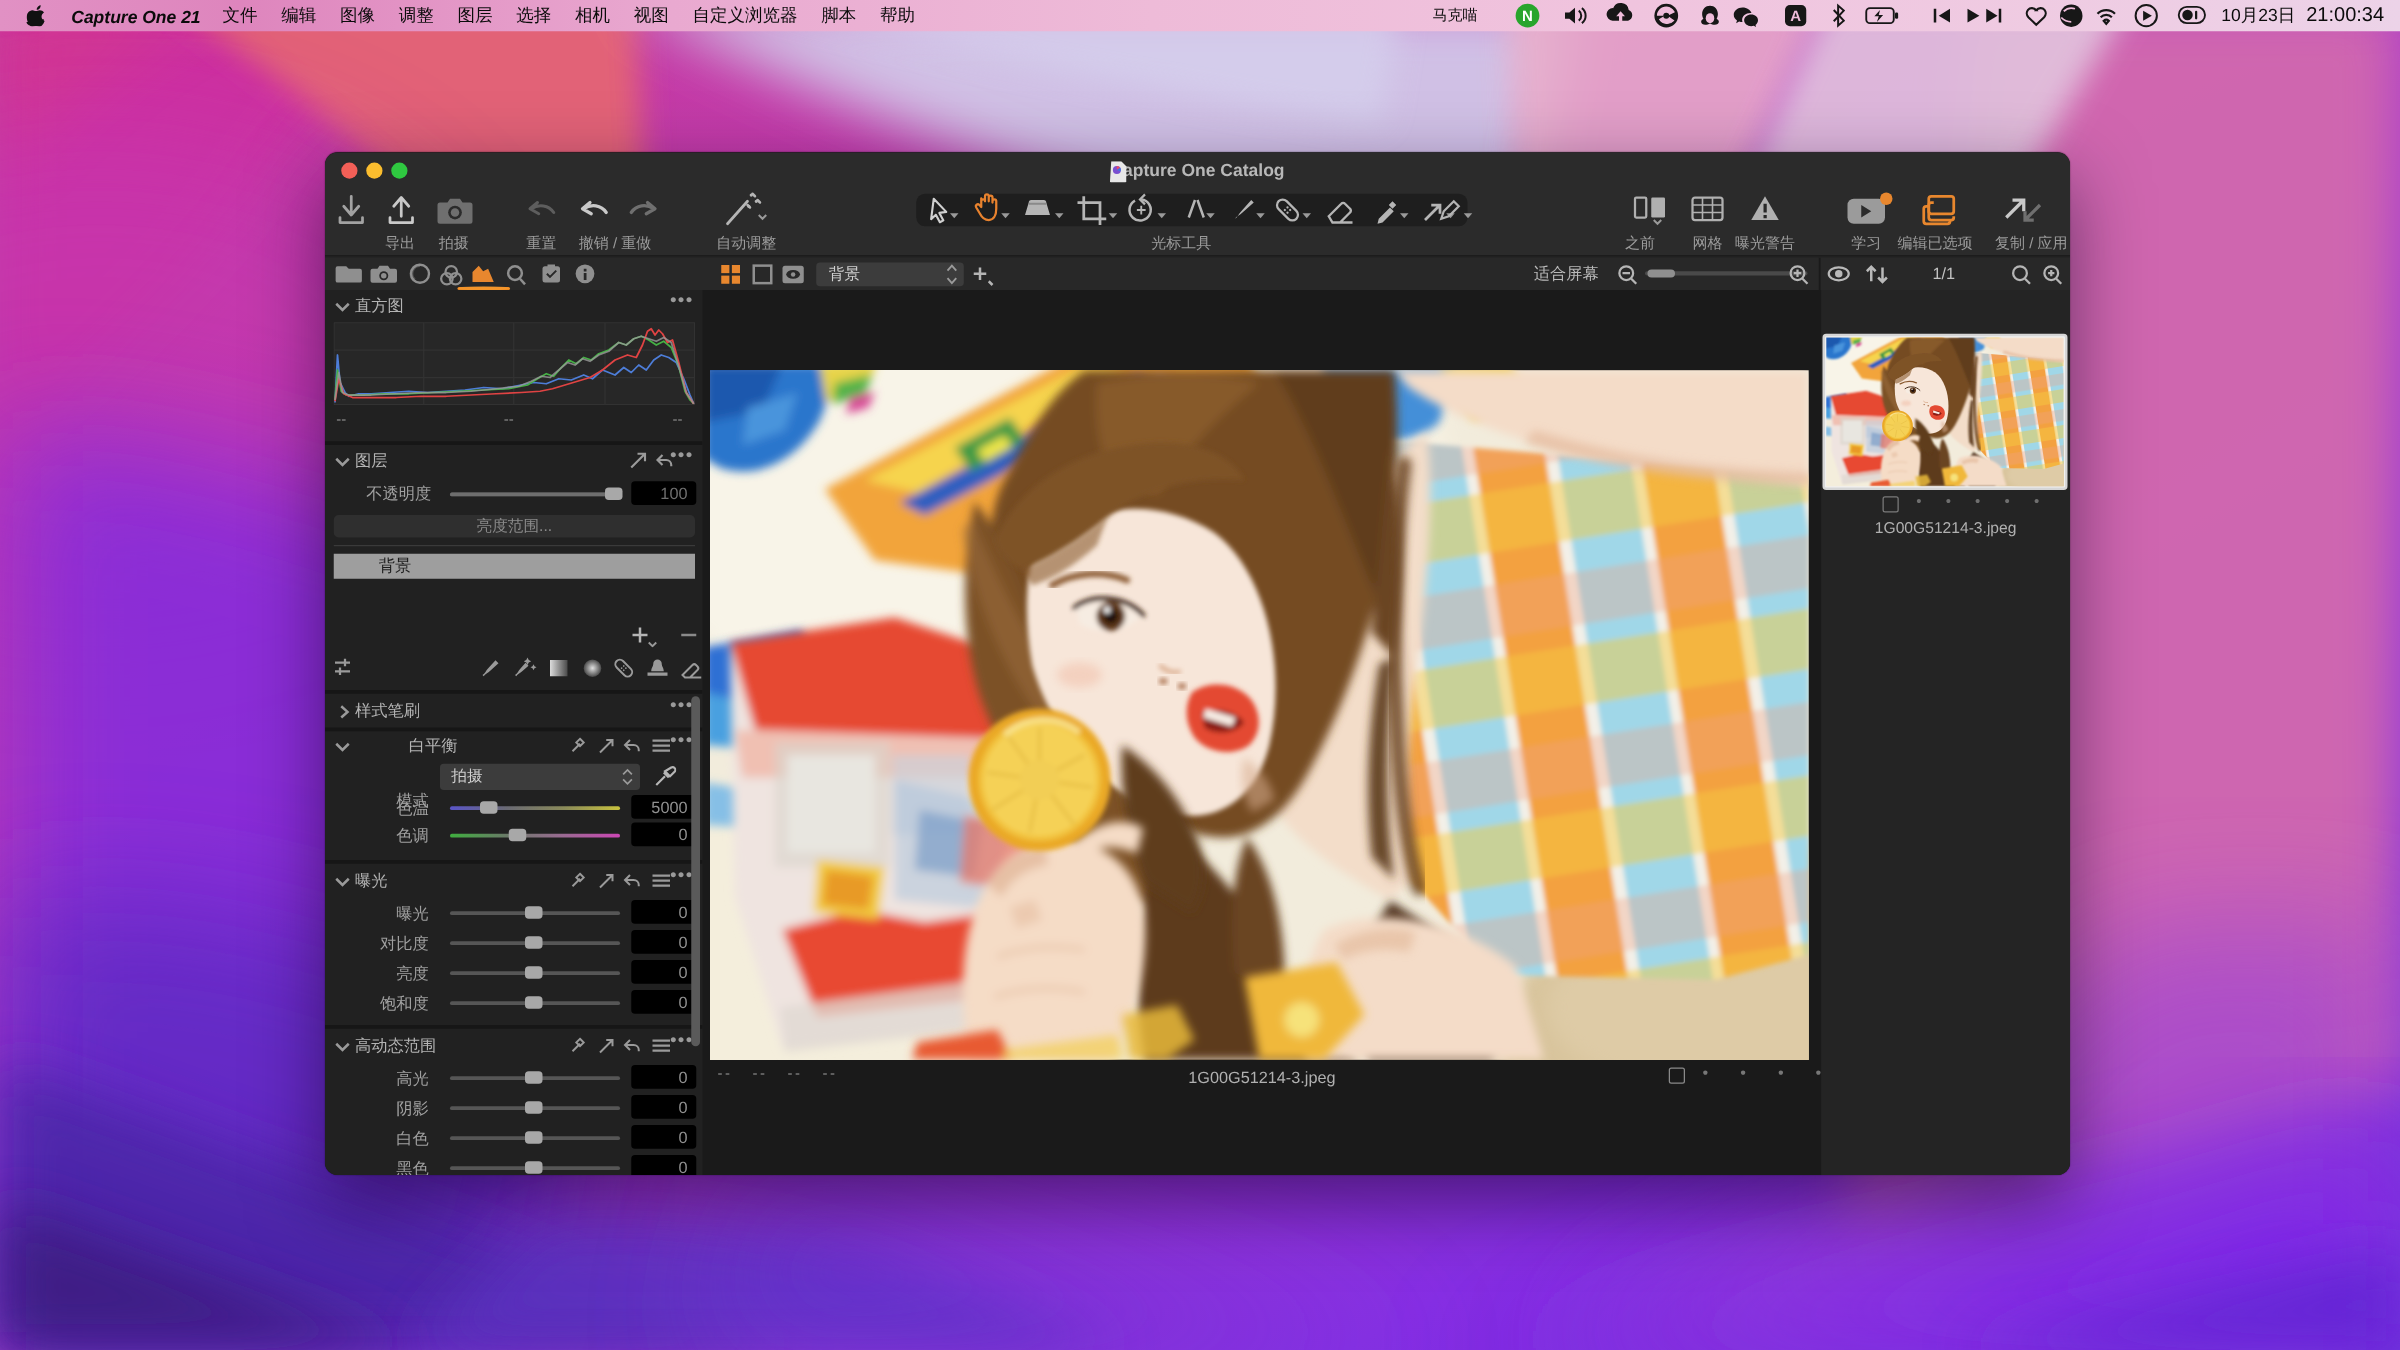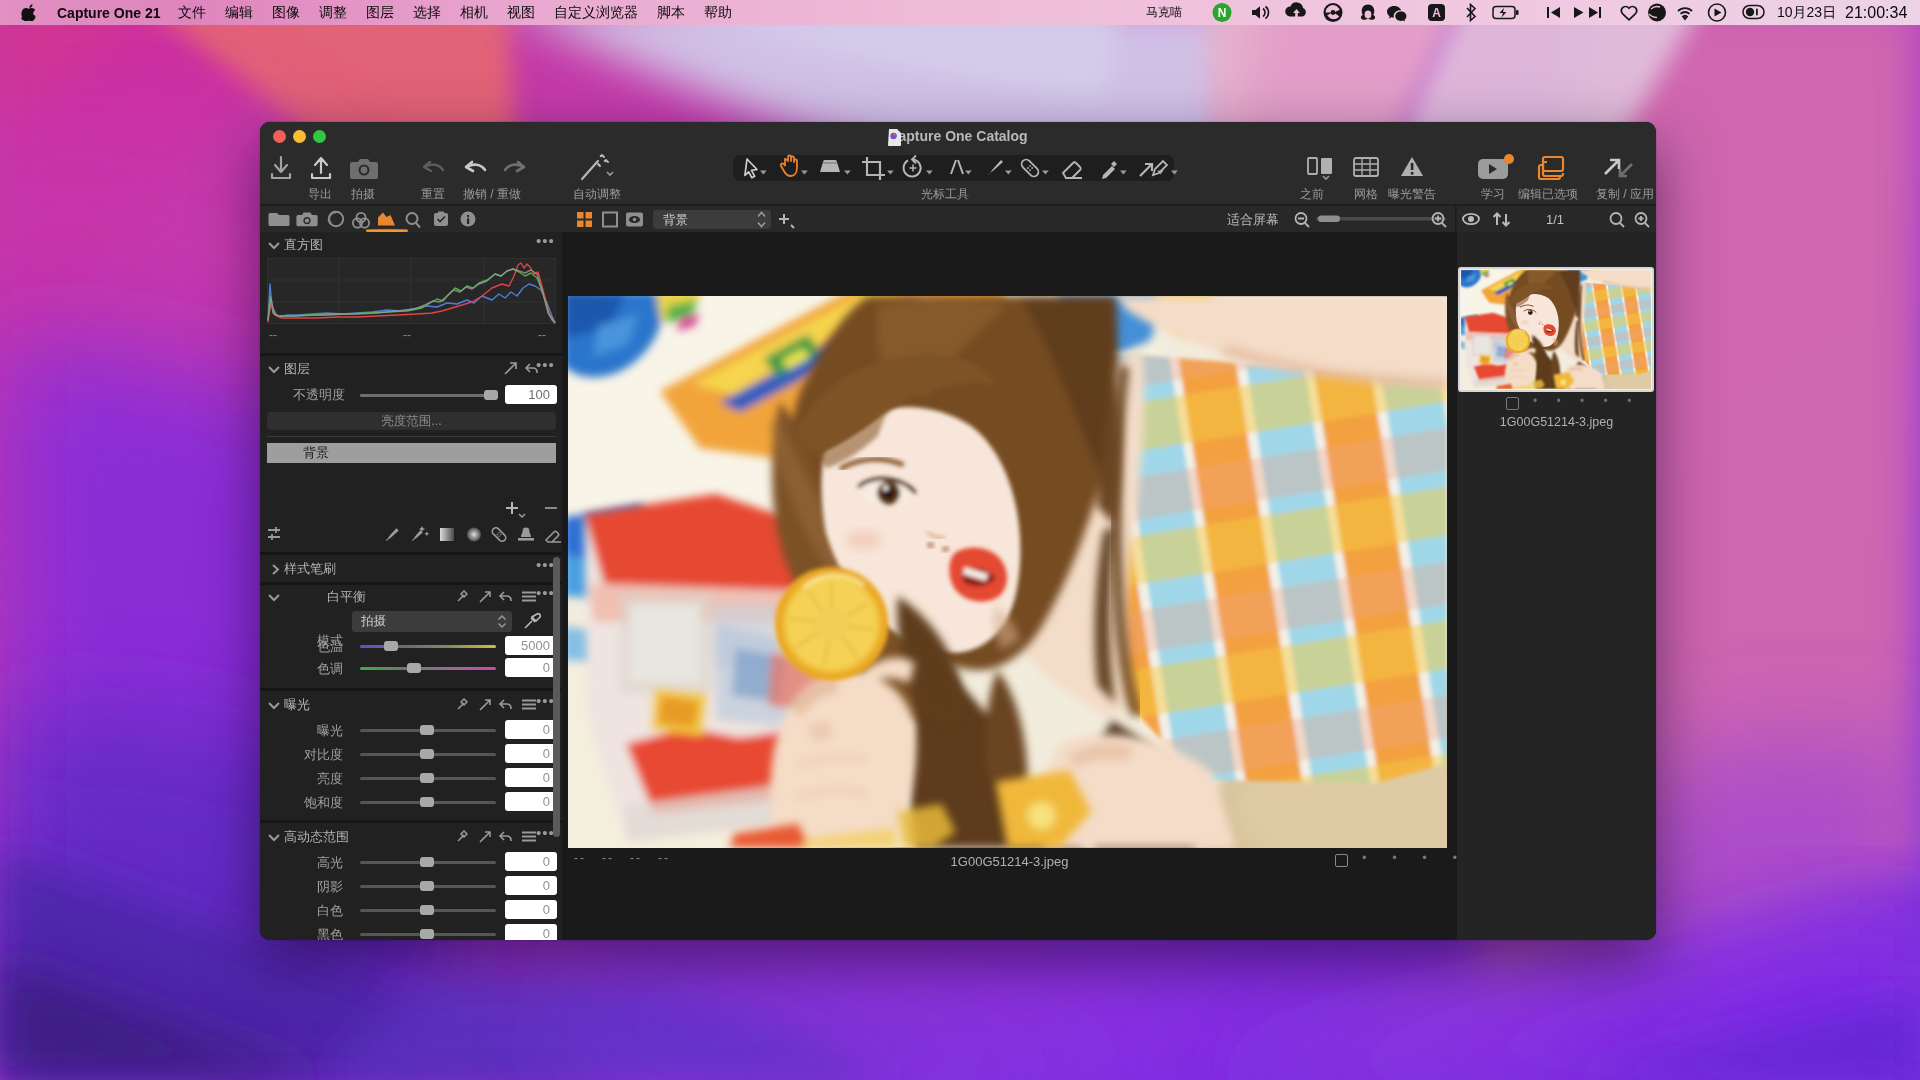--- a/index.html
+++ b/index.html
@@ -21,21 +21,21 @@
   #toolbar { position:absolute; left:0; top:30px; width:100%; height:53px; background:#2b2b2b; border-bottom:1px solid #1c1c1c;}
   .tbtxt { position:absolute; font-size:12px; color:#9b9b9b; top:34px; white-space:nowrap; }
   #tabbar { position:absolute; left:0; top:84px; width:100%; height:26px; background:#282828; }
   
   #leftpanel { position:absolute; left:0; top:110px; width:302px; height:708px; background:#212121; }
   #viewer { position:absolute; left:302px; top:110px; width:895px; height:708px; background:#1a1a1a; }
   #browser { position:absolute; left:1197px; top:110px; width:199px; height:708px; background:#242424; }
   .sep { background:#161616; position:absolute; }
   .hdr { position:absolute; color:#b4b4b4; font-size:13px; }
   .lbl { position:absolute; color:#a0a0a0; font-size:13px; }
-  .val { position:absolute; width:52px; height:19px; background:#ffffff; border-radius:3px; color:#909090;
+  .val { position:absolute; width:52px; height:19px; background:#000000; border-radius:3px; color:#909090;
          font-size:13px; text-align:right; padding-right:7px; line-height:19px; }
   .slider { position:absolute; height:3px; background:#565656; border-radius:2px; }
   .knob  { position:absolute; width:14px; height:10px; background:#a8a8a8; border-radius:3px; top:-4px; }
 </style>
 </head>
 <body>
 <div id="screen">
 
   <svg class="abs" width="1920" height="1080" viewBox="0 0 1920 1080">
     <defs>
@@ -76,21 +76,21 @@
     <path d="M0,960 L340,1080 H0 Z" fill="#3e1c82" opacity=".9" filter="url(#blur25)"></path>
     <path d="M330,1080 L900,1080 Q600,950 430,975 Z" fill="#5b32c0" opacity=".85" filter="url(#blur25)"></path>
     <path d="M620,930 Q950,1040 1150,1080 H560 Z" fill="#6633d2" opacity=".6" filter="url(#blur60)"></path>
   </svg>
 
   <div id="menubar">
     <svg class="abs" style="left:21px;top:4px;" width="15" height="17" viewBox="0 0 15 17">
       <path fill="#111" d="M10.8,0.3 c0.1,1 -0.3,2 -0.9,2.7 c-0.6,0.8 -1.6,1.4 -2.6,1.3 c-0.1,-1 0.4,-2 0.9,-2.6 C8.9,0.9 10,0.3 10.8,0.3 Z M13.9,12.6 c-0.5,1.1 -0.7,1.6 -1.4,2.6 c-0.9,1.4 -2.2,3.1 -3.7,3.1 c-1.4,0 -1.8,-0.9 -3.6,-0.9 c-1.9,0 -2.3,0.9 -3.7,0.9 C0,18.3 -1.2,16.8 -2.1,15.4 Z" transform="scale(0.9) translate(2,0)"></path>
       <path fill="#111" d="M7.5,4.8 c1.1,0 2,-0.7 3.4,-0.7 c1.2,0 2.5,0.7 3.3,1.8 c-2.9,1.6 -2.4,5.7 0.5,6.8 c-0.4,1 -0.6,1.4 -1.1,2.3 c-0.7,1.1 -1.7,2.5 -2.9,2.5 c-1.1,0 -1.4,-0.7 -2.9,-0.7 c-1.5,0 -1.8,0.7 -2.9,0.7 c-1.2,0 -2.1,-1.2 -2.8,-2.4 C0.1,12.1 -0.1,8.1 1.5,6 C2.4,4.8 3.7,4.1 4.9,4.1 C6.2,4.1 6.8,4.8 7.5,4.8 Z"></path>
     </svg>
-    <span class="mi" style="margin-left:57px;font-weight:bold;">Capture One 21</span>
+    <span class="mi" style="margin-left:57px;font-weight:bold;font-style:italic;">Capture One 21</span>
     <span class="mi" style="margin-left:8px;">文件</span>
       <span class="mi">编辑</span>
       <span class="mi">图像</span>
       <span class="mi">调整</span>
     <span class="mi">图层</span>
       <span class="mi">选择</span>
       <span class="mi">相机</span>
       <span class="mi">视图</span>
     <span class="mi">自定义浏览器</span>
       <span class="mi">脚本</span>

